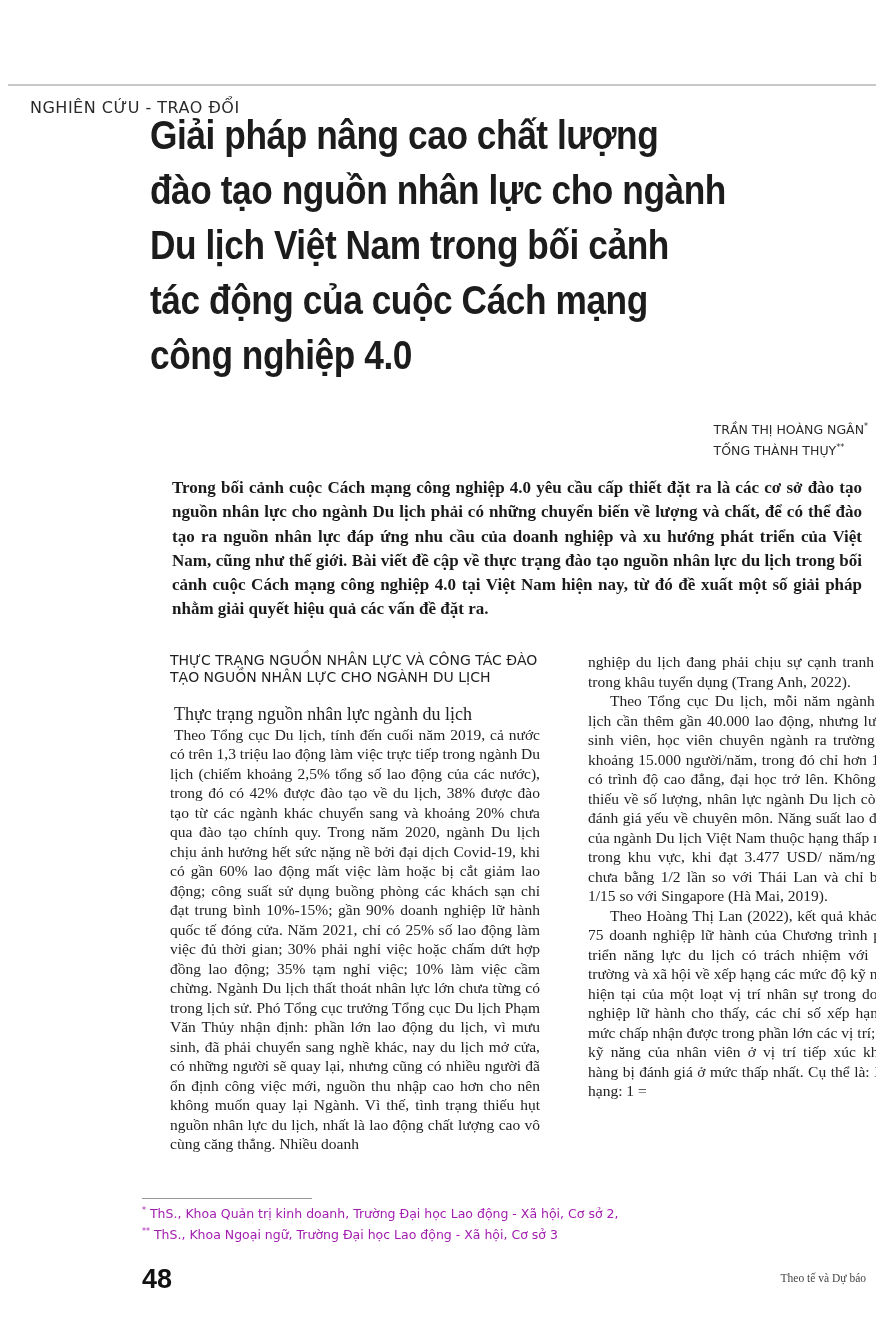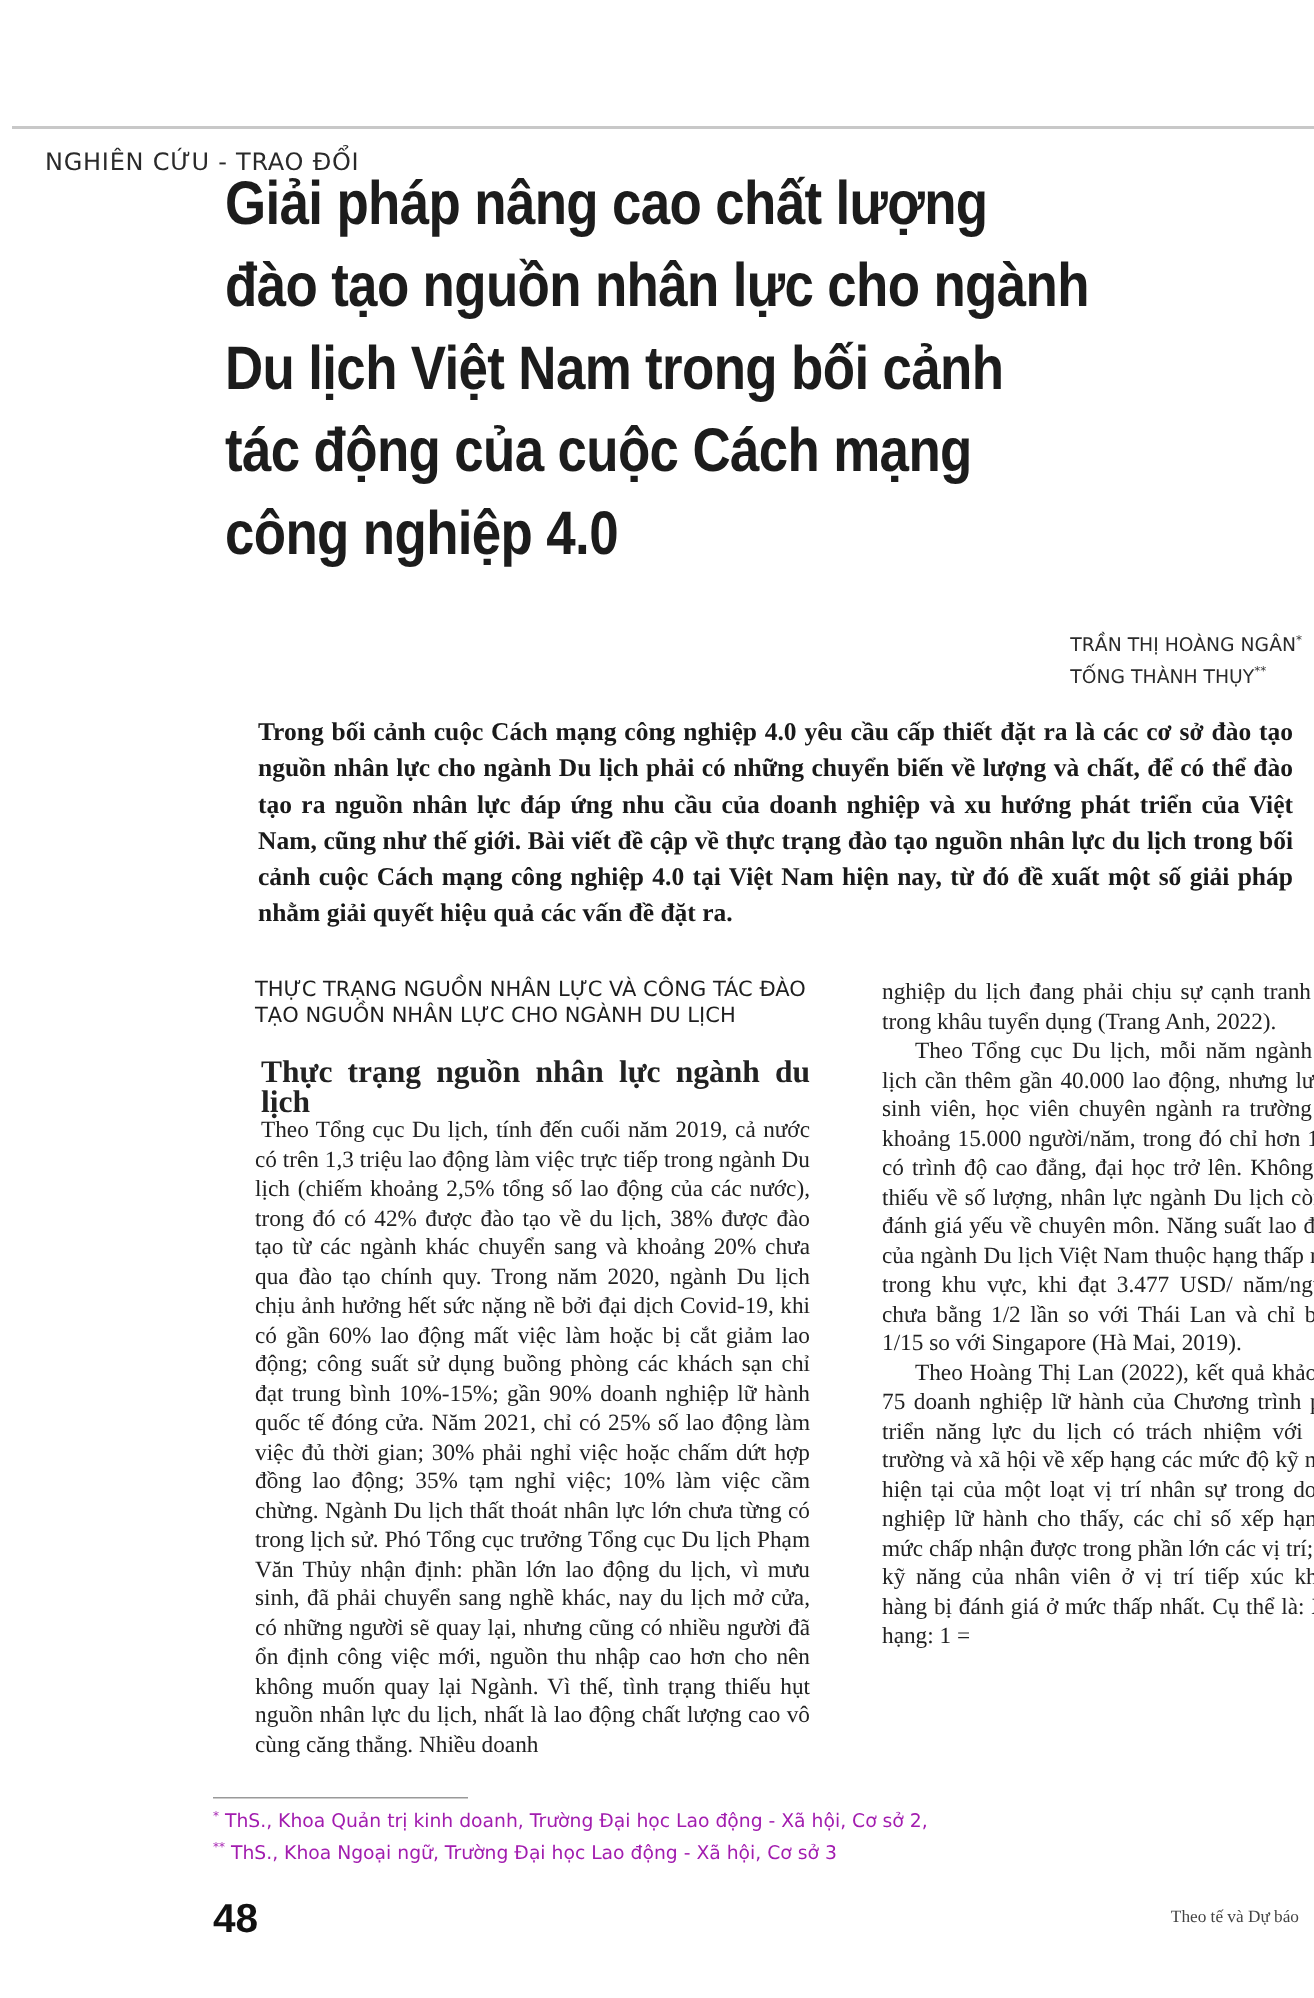--- a/index.html
+++ b/index.html
@@ -26,21 +26,21 @@
     font-family: "Liberation Serif", serif; font-weight: bold;
     font-size: 17px; line-height: 24.3px; color: #1a1a1a; text-align: justify; margin-top: 16px;
   }
   .col { position: absolute; font-family: "Liberation Serif", serif; font-size: 15.5px; line-height: 19.5px; color: #222; text-align: justify; }
   .col-left { left: 170px; top: 652px; width: 370px; }
   .col-right { left: 562px; top: 652px; width: 312px; margin-left: 26px; }
   .h-sec {
     font-family: "DejaVu Sans", sans-serif; font-size: 14px; line-height: 17px; color: #1e1e1e;
     margin: 0 0 19px 0; text-align: left;
   }
-  .h-sub { font-family: "Liberation Serif", serif; font-weight: bold; font-size: 21px; line-height: 19.5px; margin: 0; padding-left: 4px; }
+  .h-sub { font-family: "Liberation Serif", serif; font-weight: normal; font-size: 18px; line-height: 19.5px; margin: 0; padding-left: 4px; }
   .para { margin: 0; text-indent: 4px; }
   .para-indent { text-indent: 22px; }
   .foot-rule { position: absolute; left: 142px; top: 1198px; width: 170px; height: 1px; background: #999; }
   .footnotes {
     position: absolute; left: 142px; top: 1202px;
     font-family: "DejaVu Sans", sans-serif; font-size: 12.5px; line-height: 18px; color: #a21caf;
   }
   .footnotes sup { font-size: 8px; }
   .page-number {
     position: absolute; left: 142px; top: 1264px;

